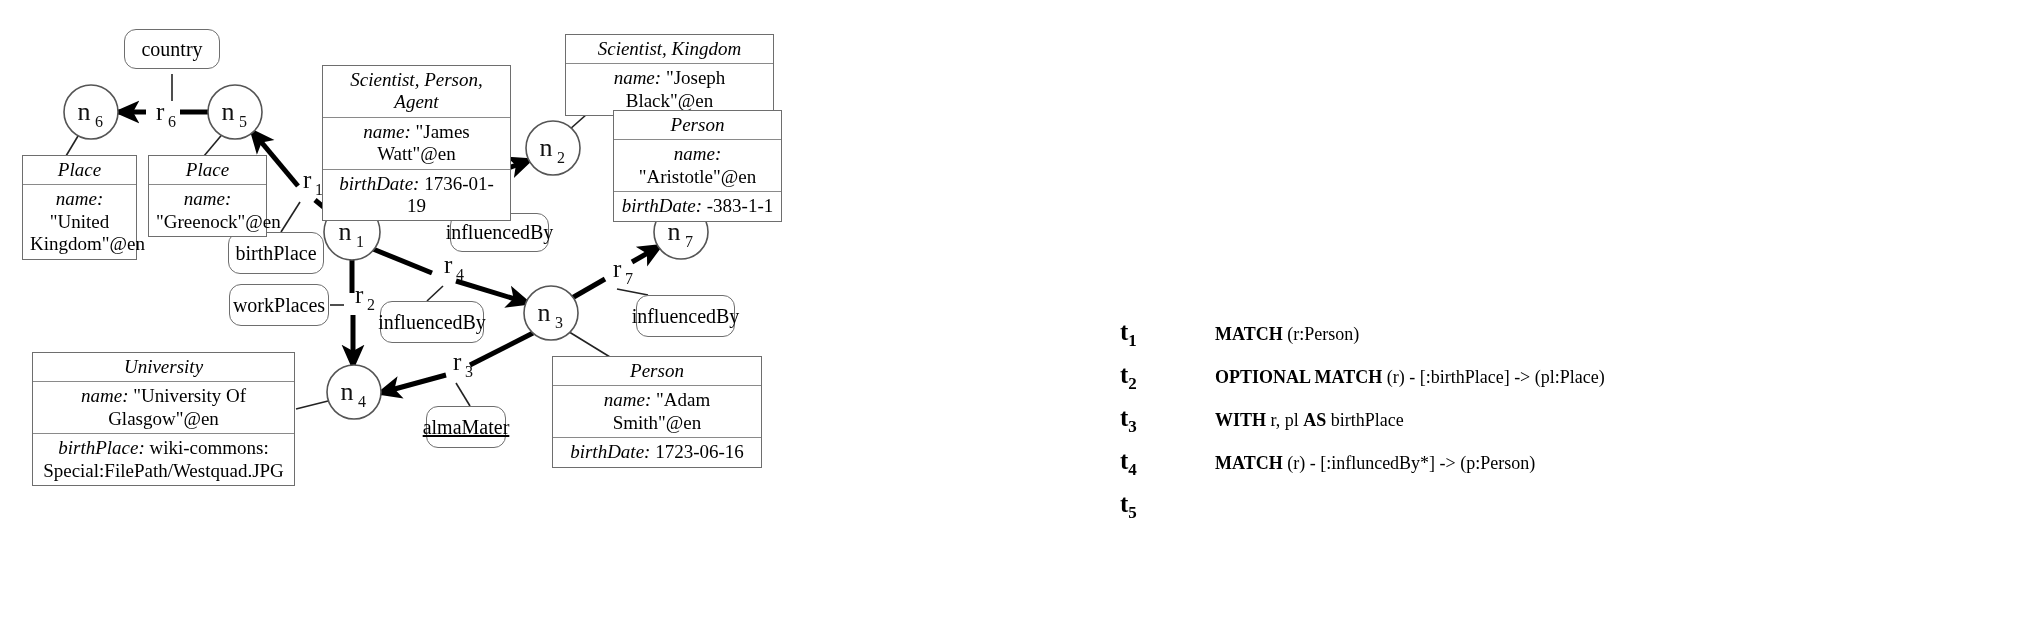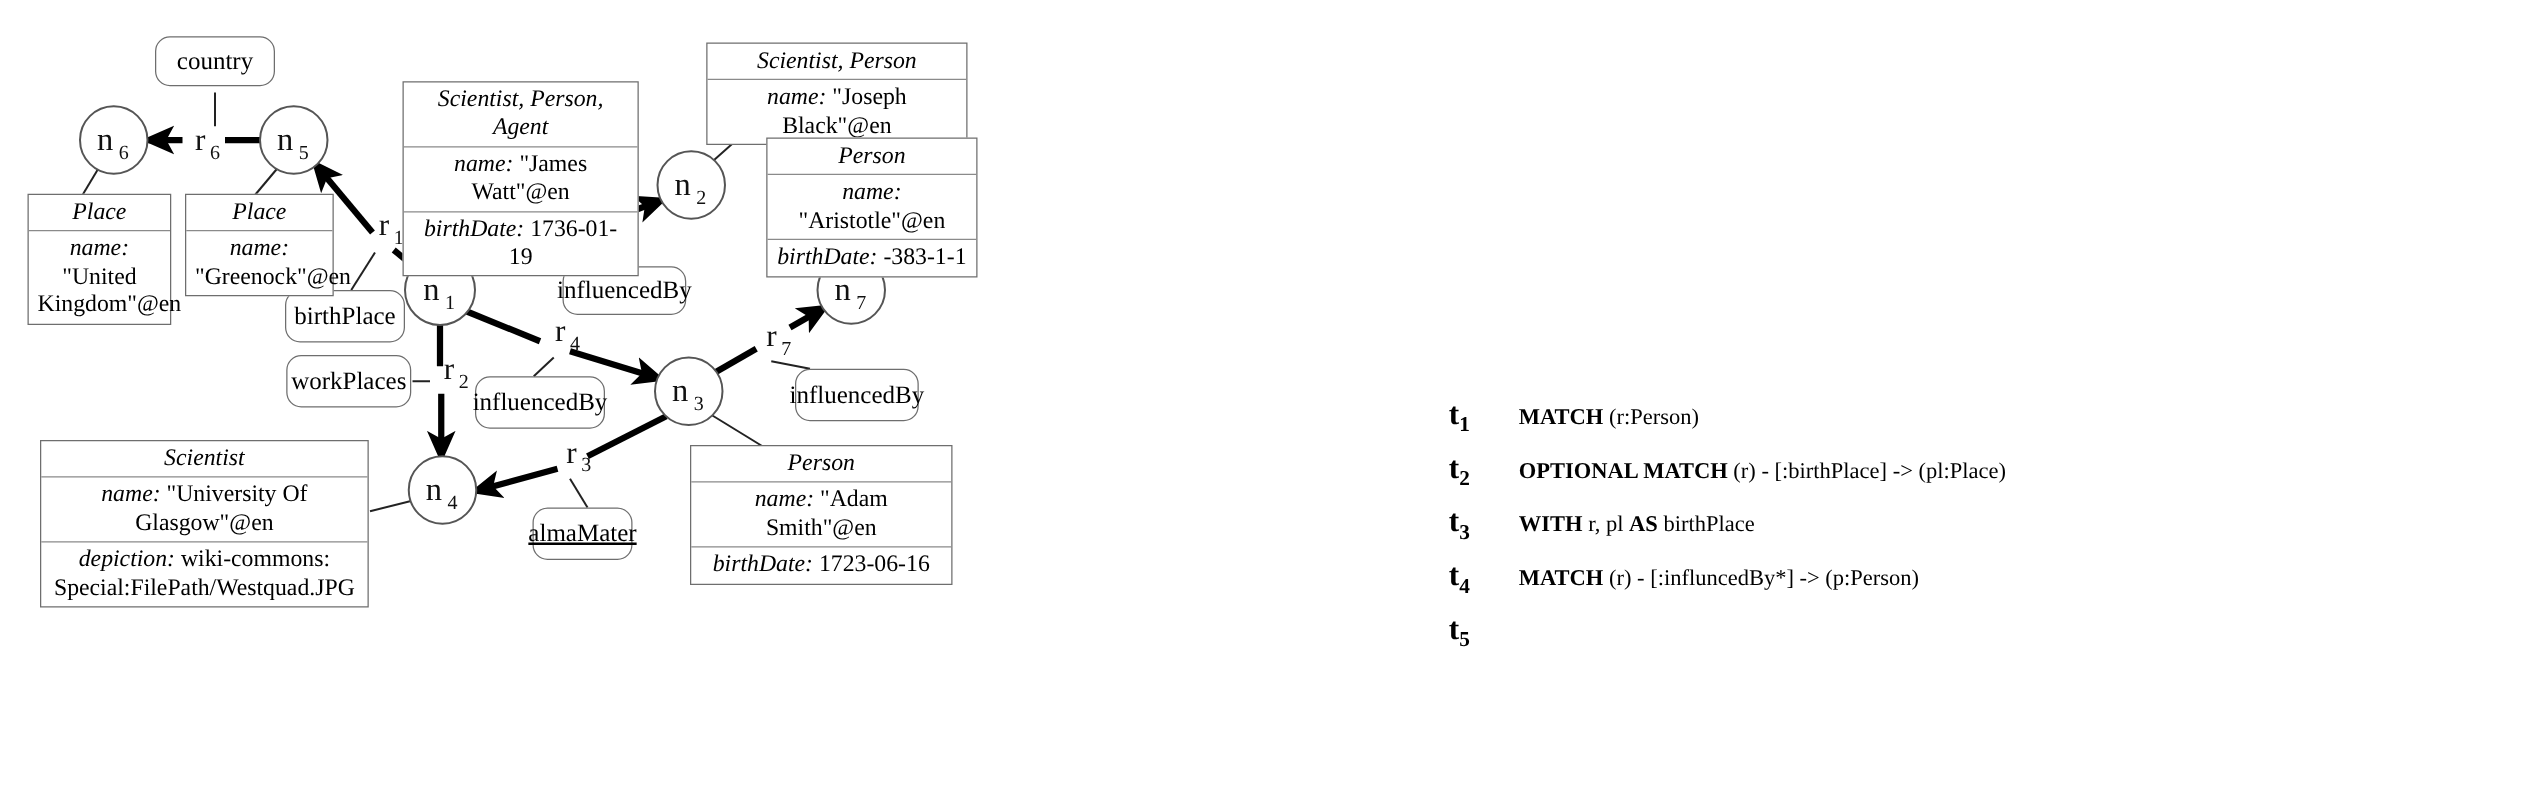--- a/index.html
+++ b/index.html
@@ -105,21 +105,20 @@
     justify-content: center;
     font-size: 20px;
     padding: 2px 6px;
   }
   
   #query-panel {
     position: absolute;
     left: 1120px;
     top: 318px;
     width: 900px;
-    text-align: center;
   }
   .query-line {
     display: flex;
     align-items: baseline;
     height: 43px;
     white-space: nowrap;
   }
   .q-tag {
     width: 95px;
     flex: 0 0 95px;
@@ -293,47 +292,47 @@
         <span class="k">name:</span>
         <span>"James Watt"@en</span>
       </div>
       <div class="prop-row">
         <span class="k">birthDate:</span>
         <span>1736-01-19</span>
       </div>
     </div>
 
     <div class="prop-box" style="left:565px; top:34px; width:209px;">
-      <div class="prop-row prop-head">Scientist, Person</div>
+      <div class="prop-row prop-head">Scientist, Kingdom</div>
       <div class="prop-row">
         <span class="k">name:</span>
         <span>"Joseph Black"@en</span>
       </div>
     </div>
 
     <div class="prop-box" style="left:613px; top:110px; width:169px;">
       <div class="prop-row prop-head">Person</div>
       <div class="prop-row">
         <span class="k">name:</span>
         <span>"Aristotle"@en</span>
       </div>
       <div class="prop-row">
         <span class="k">birthDate:</span>
         <span>-383-1-1</span>
       </div>
     </div>
 
     <div class="prop-box" style="left:32px; top:352px; width:263px;">
-      <div class="prop-row prop-head">Scientist</div>
+      <div class="prop-row prop-head">University</div>
       <div class="prop-row">
         <span class="k">name:</span>
         <span>"University Of Glasgow"@en</span>
       </div>
       <div class="prop-row">
-        <span class="k">depiction:</span>
+        <span class="k">birthPlace:</span>
         <span>wiki-commons: Special:FilePath/Westquad.JPG</span>
       </div>
     </div>
 
     <div class="prop-box" style="left:552px; top:356px; width:210px;">
       <div class="prop-row prop-head">Person</div>
       <div class="prop-row">
         <span class="k">name:</span>
         <span>"Adam Smith"@en</span>
       </div>

